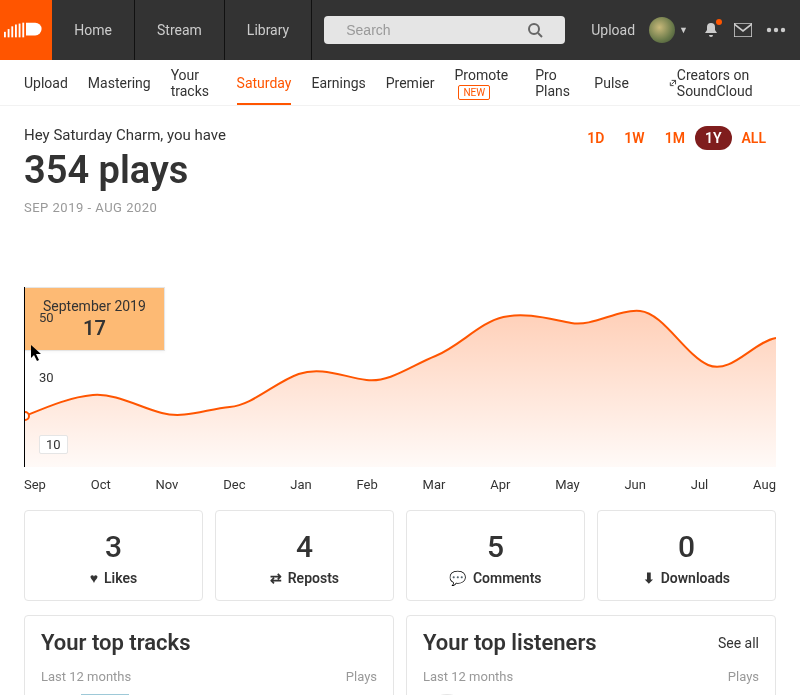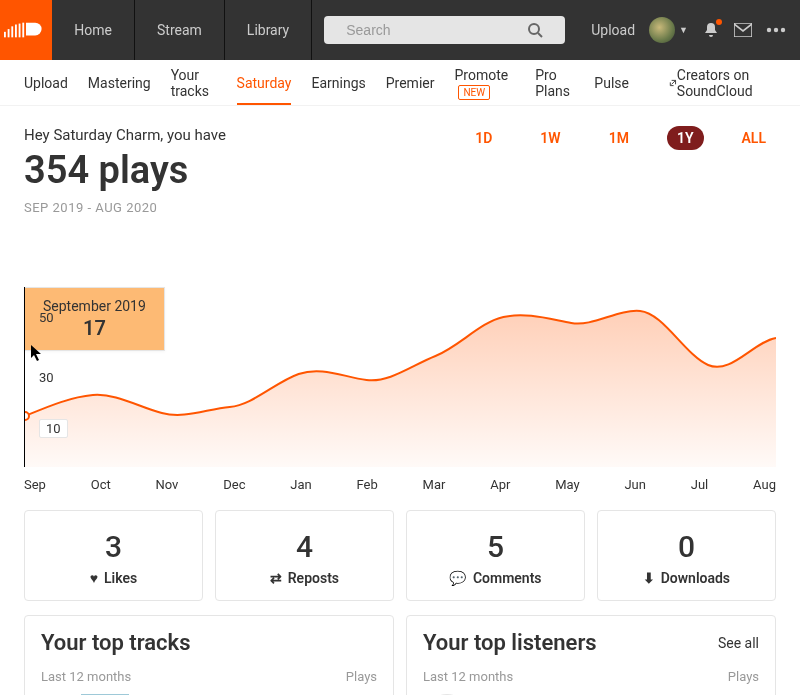--- a/index.html
+++ b/index.html
@@ -92,21 +92,21 @@
   border-radius: 2px;
 }
 .spacer { flex: 1; }
 .external { display:flex; align-items:center; gap:0; color:#333; cursor:pointer; }
 
 .content { padding: 20px 24px; }
 .headrow { display:flex; align-items:flex-start; justify-content:space-between; }
 .greeting { font-size: 15px; color:#333; margin-bottom: 4px; }
 .bigplays { font-size: 38px; font-weight: 600; color:#333; }
 .daterange { font-size: 13px; color:#999; letter-spacing: 0.5px; margin-top: 8px; text-transform: uppercase; }
-.rangesel { display:flex; gap:28px; align-items:center; font-size:14px; font-weight:600; }
+.rangesel { display:flex; gap:0; align-items:center; font-size:14px; font-weight:600; }
 .rangesel span { color:#f50; padding: 4px 10px; cursor:pointer; border-radius: 12px; }
 .rangesel span.active { background:#7f1d1d; color:#fff; }
 
 .chartwrap { margin-top: 12px; position: relative; }
 .tooltip-card {
   position:absolute;
   left:0; top:0;
   border:1px solid #e5e5e5;
   background:#fdba74;
   padding: 10px 18px;
@@ -259,21 +259,21 @@
           </linearGradient>
         </defs>
         <path d="M0 180 L0 129 C 22 120, 45 110, 68 108 S 114 120, 137 126 S 182 122, 205 120 S 251 95, 274 87 S 319 90, 342 93 S 388 78, 411 69 S 456 35, 479 30 S 525 32, 547 36 S 593 22, 616 24 S 661 68, 684 78 S 729 55, 752 51 L 752 180 Z" fill="url(#g)"></path>
         <path d="M0 129 C 22 120, 45 110, 68 108 S 114 120, 137 126 S 182 122, 205 120 S 251 95, 274 87 S 319 90, 342 93 S 388 78, 411 69 S 456 35, 479 30 S 525 32, 547 36 S 593 22, 616 24 S 661 68, 684 78 S 729 55, 752 51" fill="none" stroke="#f50" stroke-width="2"></path>
         <circle cx="0" cy="129" r="4" fill="#fff" stroke="#f50" stroke-width="2"></circle>
       </svg>
       <div class="ylabels">
         <div class="ylabel" style="top:30px">50</div>
         <div class="ylabel" style="top:90px">30</div>
       </div>
-      <div class="tenbox" style="top:132px">10</div>
+      <div class="tenbox" style="top:148px">10</div>
       <div class="cursor-arrow" style="left:6px; top:58px">
         <svg width="12" height="16" viewBox="0 0 12 16">
             <path d="M0 0 L0 13 L3 10 L6 16 L8 15 L5 9 L10 9 Z" fill="#000"></path>
           </svg>
       </div>
     </div>
 
     <div class="xaxis">
       <span>Sep</span>
       <span>Oct</span>

